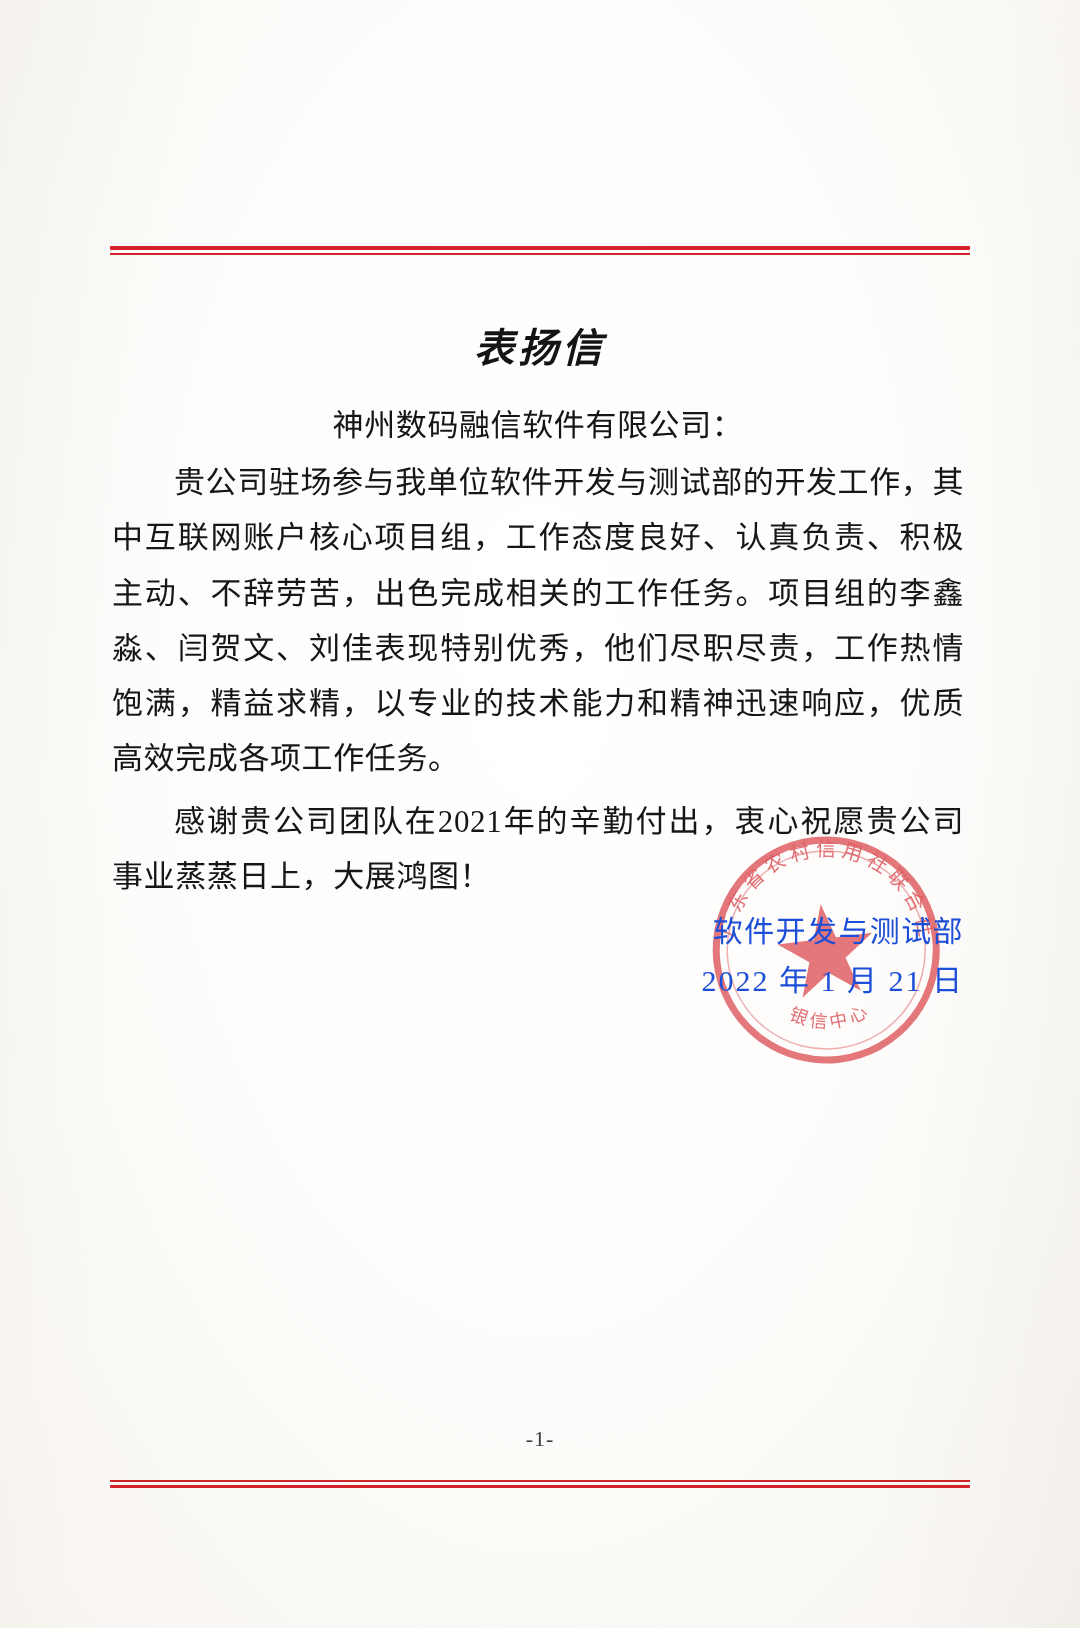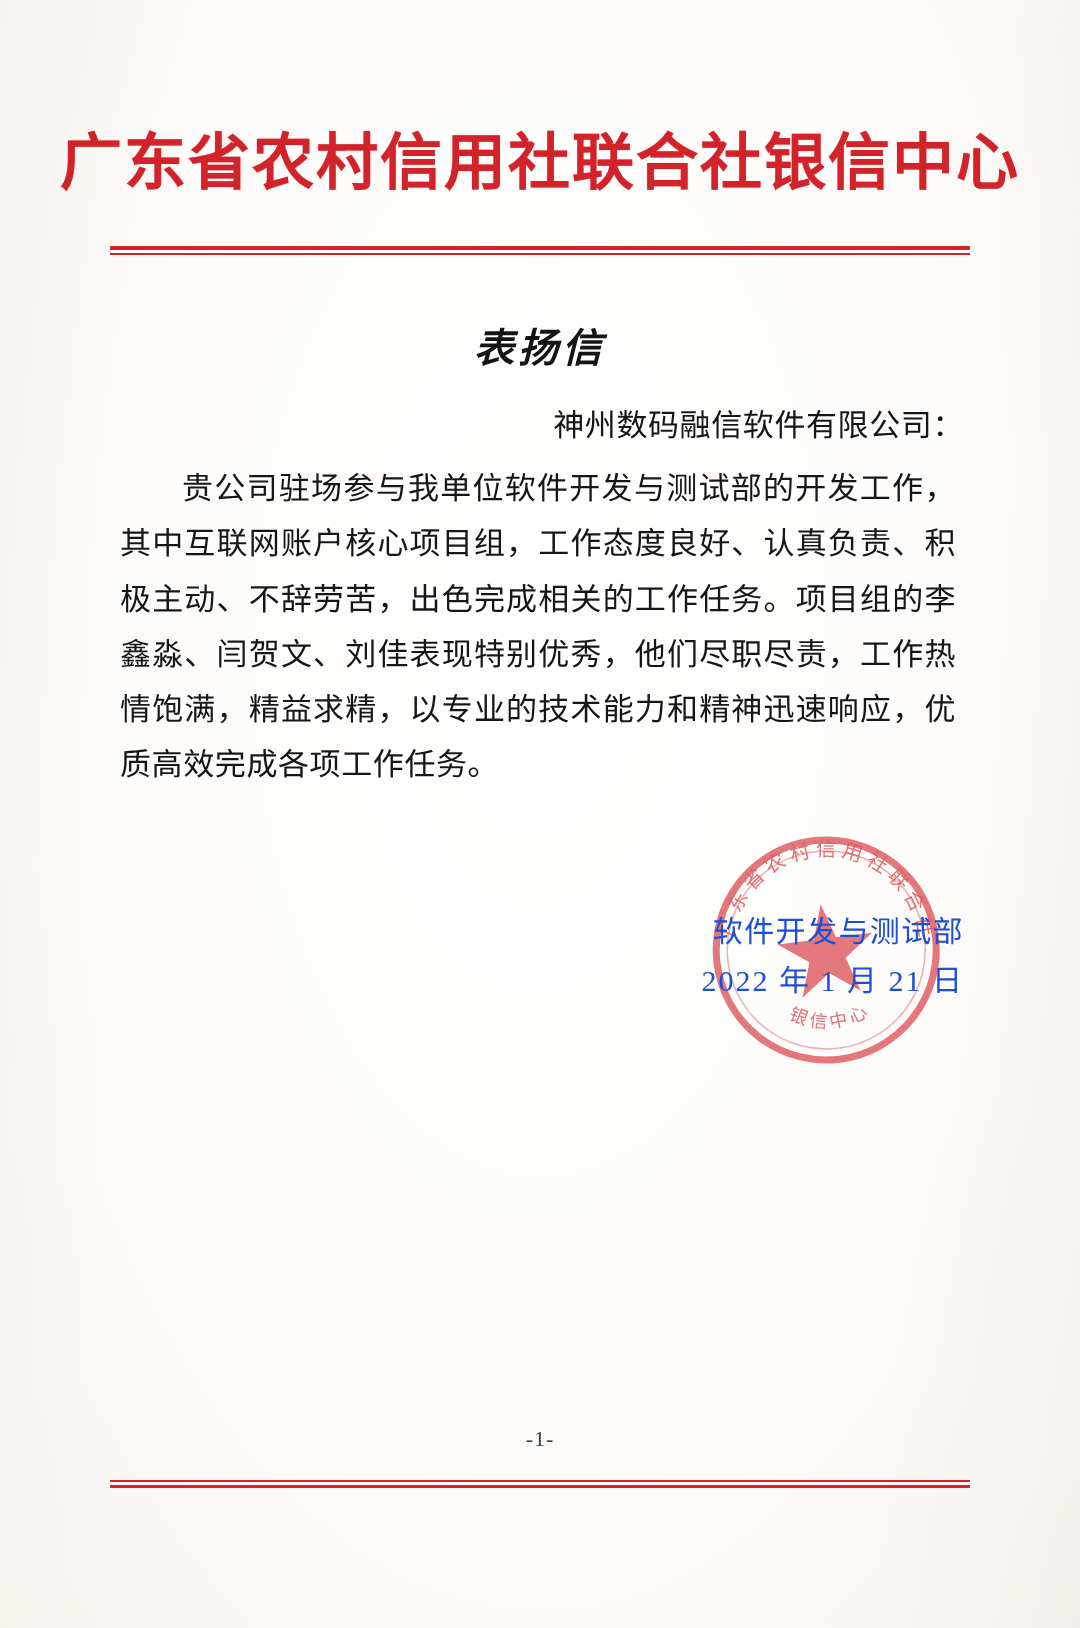--- a/index.html
+++ b/index.html
@@ -94,24 +94,24 @@
     top: 398px;
     left: 112px;
     width: 852px;
     color: #161616;
     font-size: 31px;
     line-height: 1.78;
     letter-spacing: 0.6px;
   }
   .salutation {
     margin: 0 0 2px 0;
-    text-align: right;
+    text-align: center;
   }
   .para {
-    margin: 8px;
+    margin: 0;
     text-indent: 2em;
     text-align: justify;
     text-justify: inter-ideograph;
   }
   .para + .para {
     margin-top: 8px;
   }
 
   
   .signature {
@@ -170,33 +170,31 @@
     border-radius: 1px;
   }
 </style>
 </head>
 <body>
 
 <div class="paper"></div>
 
 <div class="page">
 
-  <div class="letterhead">
-    <div class="letterhead-title">广东省农村信用社联合社银信中心</div>
-  </div>
   <div class="rule-wrap">
     <div class="rule-thick"></div>
     <div class="rule-thin"></div>
   </div>
 
   <div class="doc-title">表扬信</div>
 
   <div class="body-block">
     <p class="salutation">神州数码融信软件有限公司：</p>
     <p class="para">贵公司驻场参与我单位软件开发与测试部的开发工作，其中互联网账户核心项目组，工作态度良好、认真负责、积极主动、不辞劳苦，出色完成相关的工作任务。项目组的李鑫淼、闫贺文、刘佳表现特别优秀，他们尽职尽责，工作热情饱满，精益求精，以专业的技术能力和精神迅速响应，优质高效完成各项工作任务。</p>
+    <p class="para">感谢贵公司团队在2021年的辛勤付出，衷心祝愿贵公司事业蒸蒸日上，大展鸿图！</p>
   </div>
 
   <div class="seal">
     <svg viewBox="0 0 240 240" width="240" height="240" aria-hidden="true">
       <defs>
         <path id="sealArcTop" d="M 26,120 A 94,94 0 0 1 214,120"></path>
         <path id="sealArcBottom" d="M 42,120 A 78,78 0 0 0 198,120"></path>
       </defs>
       <circle cx="120" cy="120" r="110" fill="none" stroke="#d2232a" stroke-width="7" opacity="0.85"></circle>
       <circle cx="120" cy="120" r="99" fill="none" stroke="#d2232a" stroke-width="1.5" opacity="0.5"></circle>

